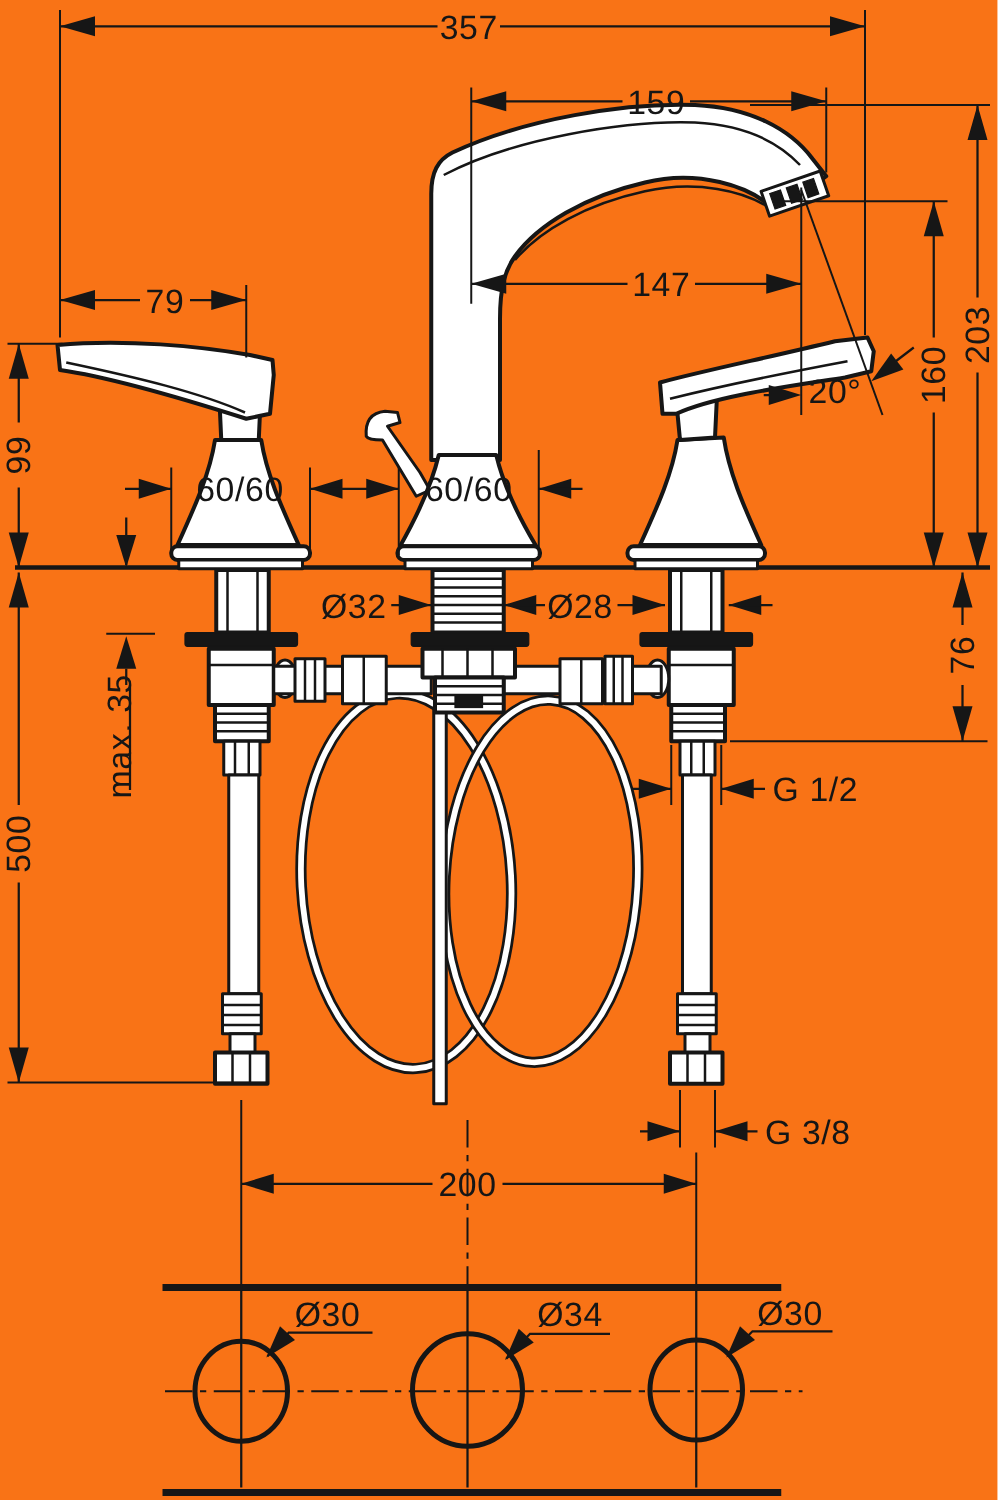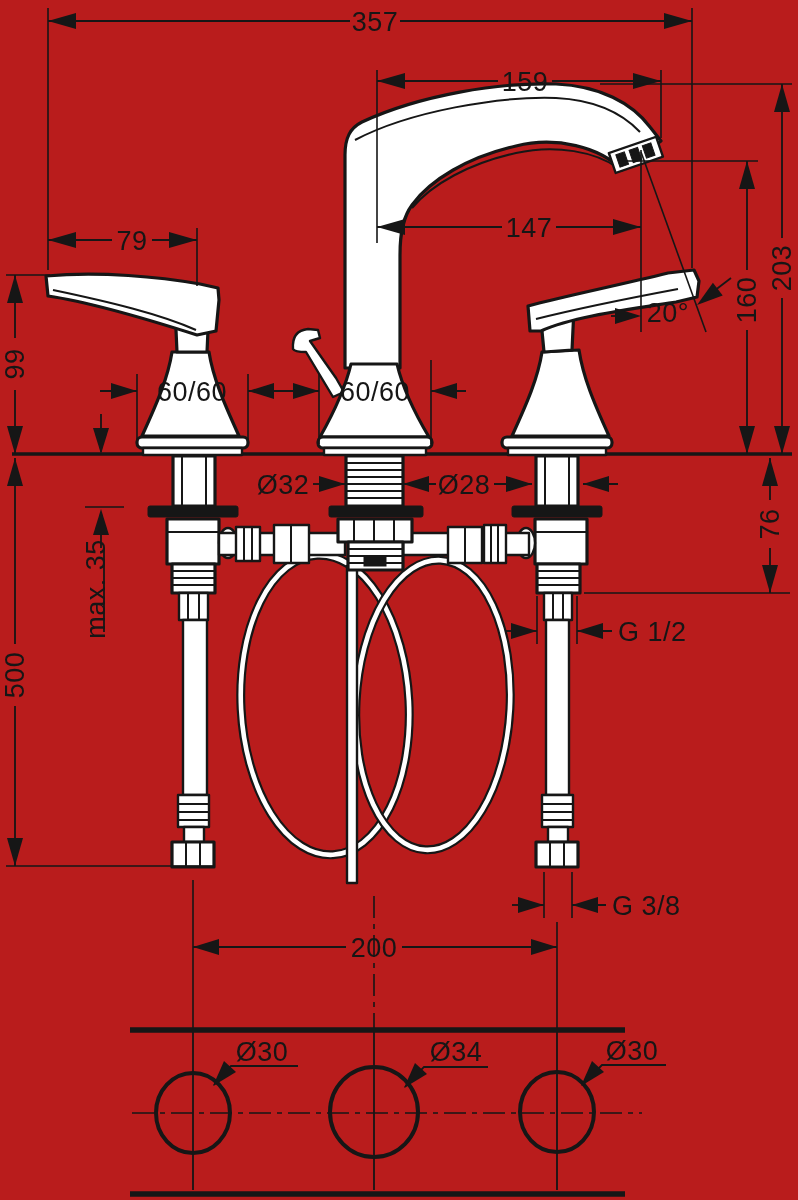--- a/index.html
+++ b/index.html
@@ -1,16 +1,16 @@
 <!DOCTYPE html>
 <html><head>
 <meta charset="utf-8">
 <style>
   html,body{margin:0;padding:0;background:#ffffff;}
-  .page{width:798px;height:1200px;position:relative;background:#b91c1c;overflow:hidden;}
+  .page{width:798px;height:1200px;position:relative;background:#f97316;overflow:hidden;}
   svg{display:block;}
   text{font-family:"Liberation Sans","DejaVu Sans",sans-serif;font-size:27px;fill:#161616;letter-spacing:0.5px;}
   .outline{fill:#ffffff;stroke:#161616;stroke-width:3.2;stroke-linejoin:round;}
   .outline2{fill:#ffffff;stroke:#161616;stroke-width:2.4;stroke-linejoin:round;}
   .solidblk{fill:#161616;stroke:#161616;stroke-width:1;}
   .thin{stroke:#161616;stroke-width:1.8;fill:none;}
   .dim{stroke:#161616;stroke-width:1.8;fill:none;}
   .ext{stroke:#161616;stroke-width:1.6;fill:none;}
   .arr{fill:#161616;stroke:none;}
   .deck{stroke:#161616;stroke-width:3.5;fill:none;}

